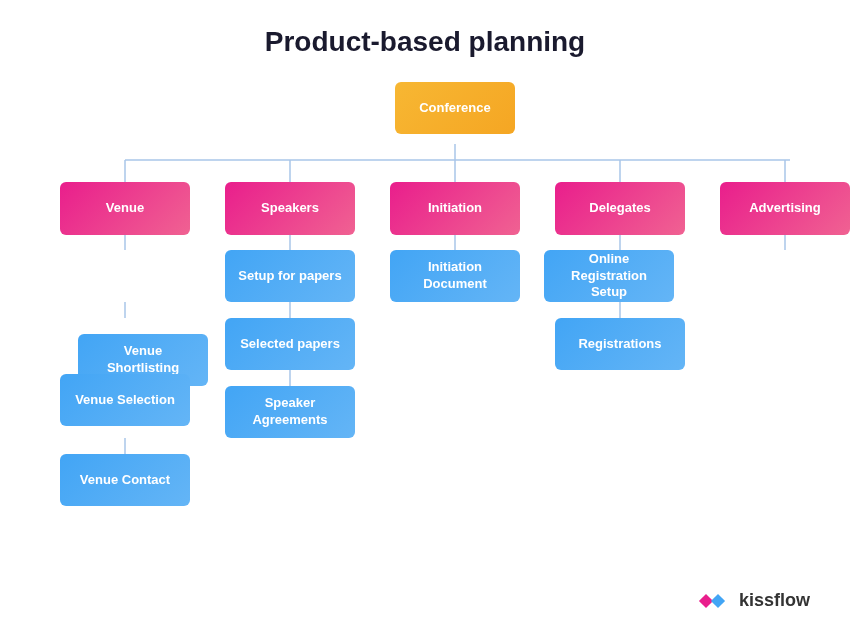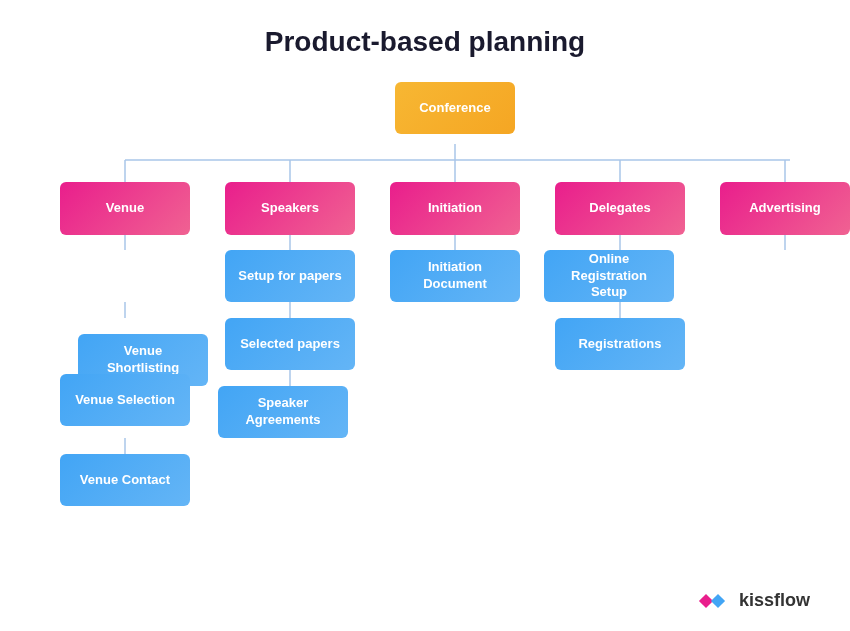--- a/index.html
+++ b/index.html
@@ -166,21 +166,21 @@
     <div class="node node-sub" style="left:30px; top:372px;">
       <span>Venue Contact</span>
     </div>
 
     <div class="node node-sub" style="left:195px; top:168px;">
       <span>Setup for papers</span>
     </div>
     <div class="node node-sub" style="left:195px; top:236px;">
       <span>Selected papers</span>
     </div>
-    <div class="node node-sub" style="left:188px; top:304px;">
+    <div class="node node-sub" style="left:195px; top:304px;">
       <span>Speaker Agreements</span>
     </div>
 
     <div class="node node-category" style="left:360px; top:100px;">
       <span>Initiation</span>
     </div>
 
     <div class="node node-sub" style="left:360px; top:168px;">
       <span>Initiation Document</span>
     </div>

